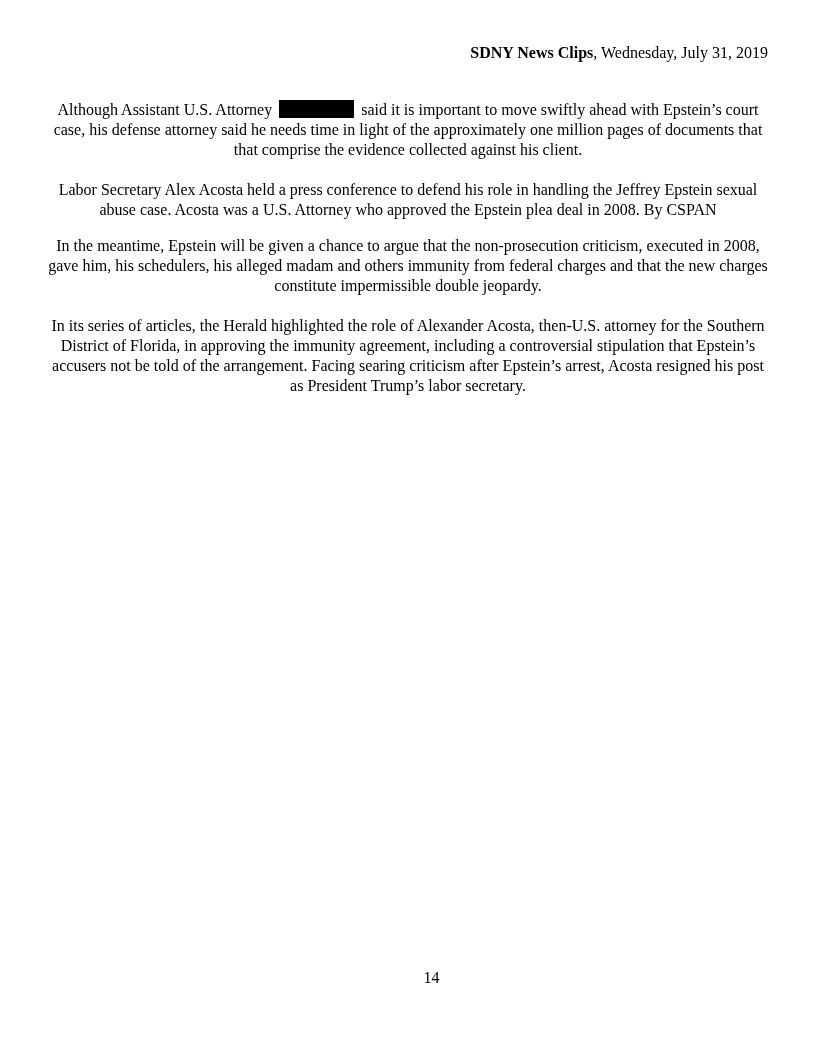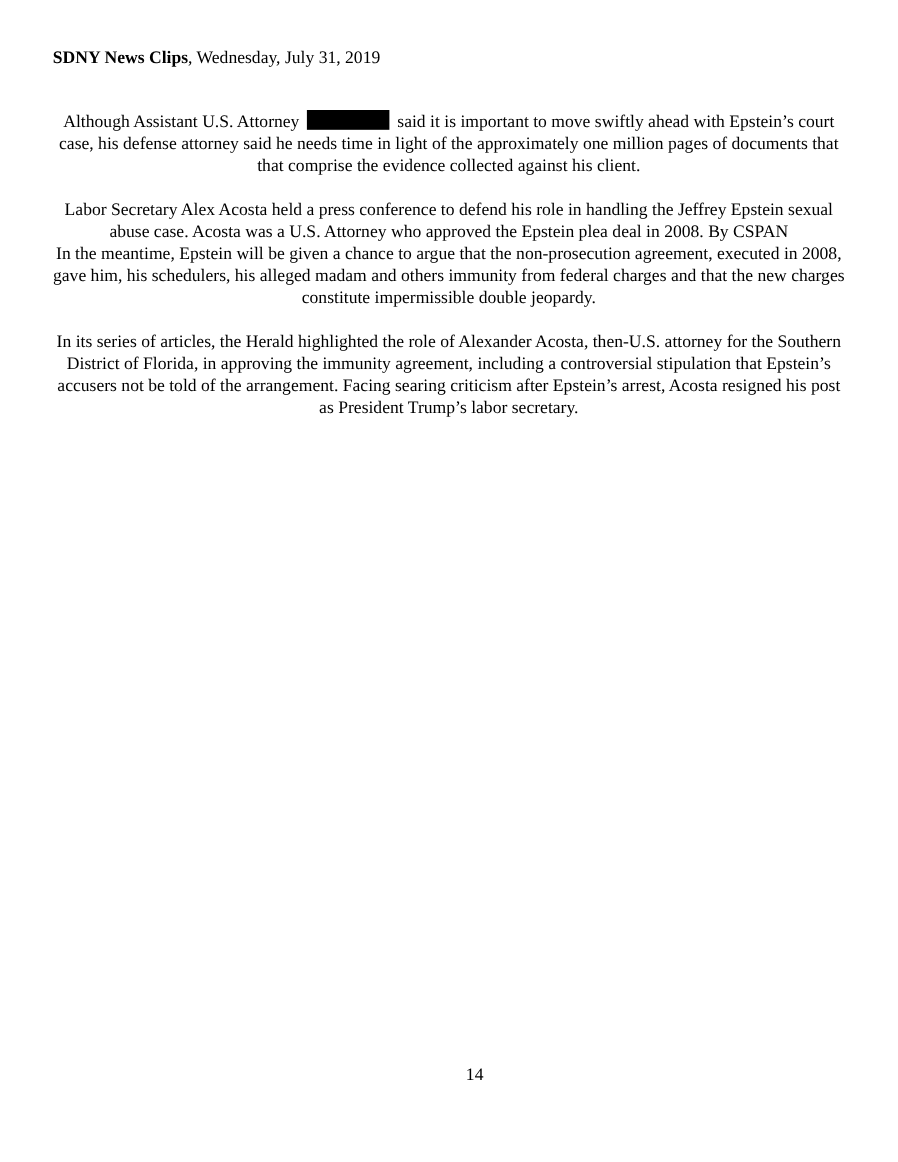--- a/index.html
+++ b/index.html
@@ -16,34 +16,34 @@
     font-family: "Liberation Serif", serif;
     font-size: 16px;
     line-height: 20px;
     overflow: hidden;
   }
   .content {
     padding: 0 48px;
   }
   .page-header {
     padding-top: 43px;
-    text-align: left;
+    text-align: right;
   }
   .header-title {
     font-weight: bold;
   }
   .page-body {
     margin-top: 37px;
   }
   .para {
     margin: 0 0 20px 0;
     text-align: center;
   }
   .para.no-gap {
-    margin-bottom: 0;
+    margin-bottom: 16px;
   }
   .redaction {
     display: inline-block;
     width: 75px;
     height: 18px;
     background: #000000;
     vertical-align: -3px;
     margin: 0 7px;
   }
   .page-footer {
@@ -63,21 +63,21 @@
     <div class="page-header">
       <span class="header-title">SDNY News Clips</span><span>, Wednesday, July 31, 2019</span>
     </div>
 
     <div class="page-body">
       <p class="para">
         <span>Although Assistant U.S. Attorney</span><span class="redaction"></span><span>said it is important to move swiftly ahead with Epstein’s court case, his defense attorney said he needs time in light of the approximately one million pages of documents that that comprise the evidence collected against his client.</span>
       </p>
 
       <p class="para no-gap">Labor Secretary Alex Acosta held a press conference to defend his role in handling the Jeffrey Epstein sexual abuse case. Acosta was a U.S. Attorney who approved the Epstein plea deal in 2008. By CSPAN</p>
-      <p class="para">In the meantime, Epstein will be given a chance to argue that the non-prosecution agreement, executed in 2008, gave him, his schedulers, his alleged madam and others immunity from federal charges and that the new charges constitute impermissible double jeopardy.</p>
+      <p class="para">In the meantime, Epstein will be given a chance to argue that the non-prosecution criticism, executed in 2008, gave him, his schedulers, his alleged madam and others immunity from federal charges and that the new charges constitute impermissible double jeopardy.</p>
 
       <p class="para">In its series of articles, the Herald highlighted the role of Alexander Acosta, then-U.S. attorney for the Southern District of Florida, in approving the immunity agreement, including a controversial stipulation that Epstein’s accusers not be told of the arrangement. Facing searing criticism after Epstein’s arrest, Acosta resigned his post as President Trump’s labor secretary.</p>
     </div>
   </div>
 
   <div class="page-footer">
     <span>14</span>
   </div>
 </div>
 

